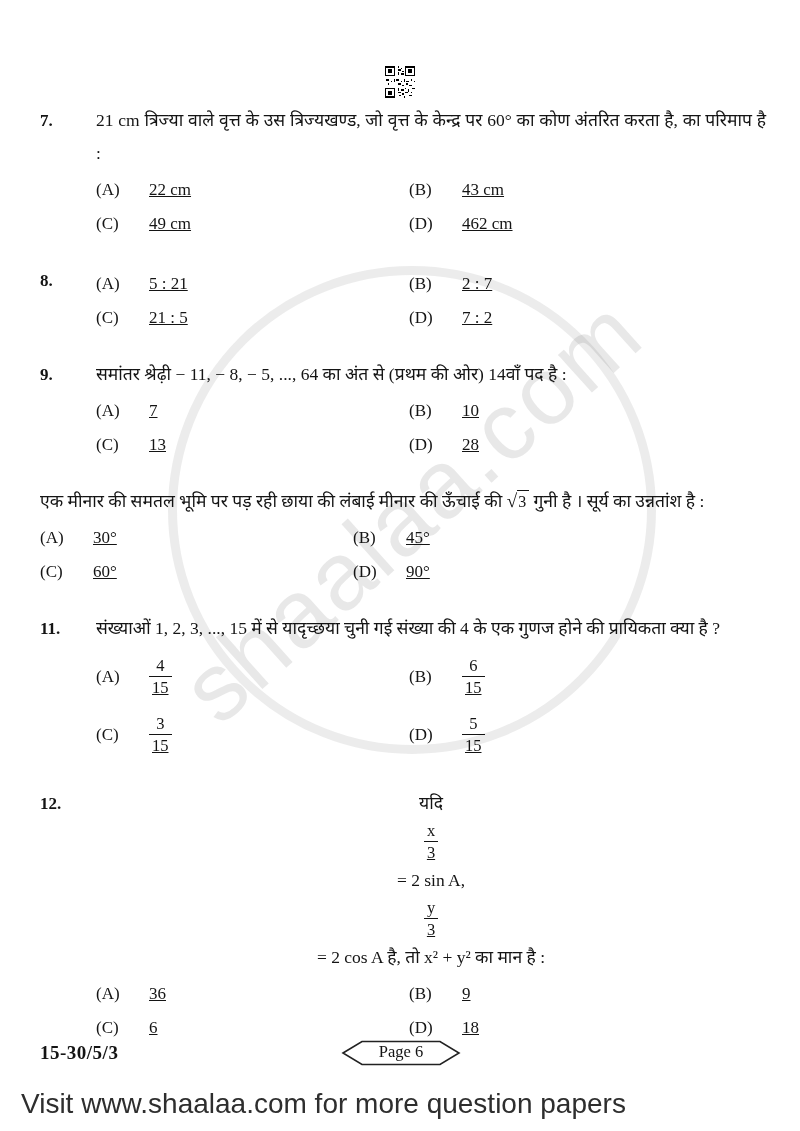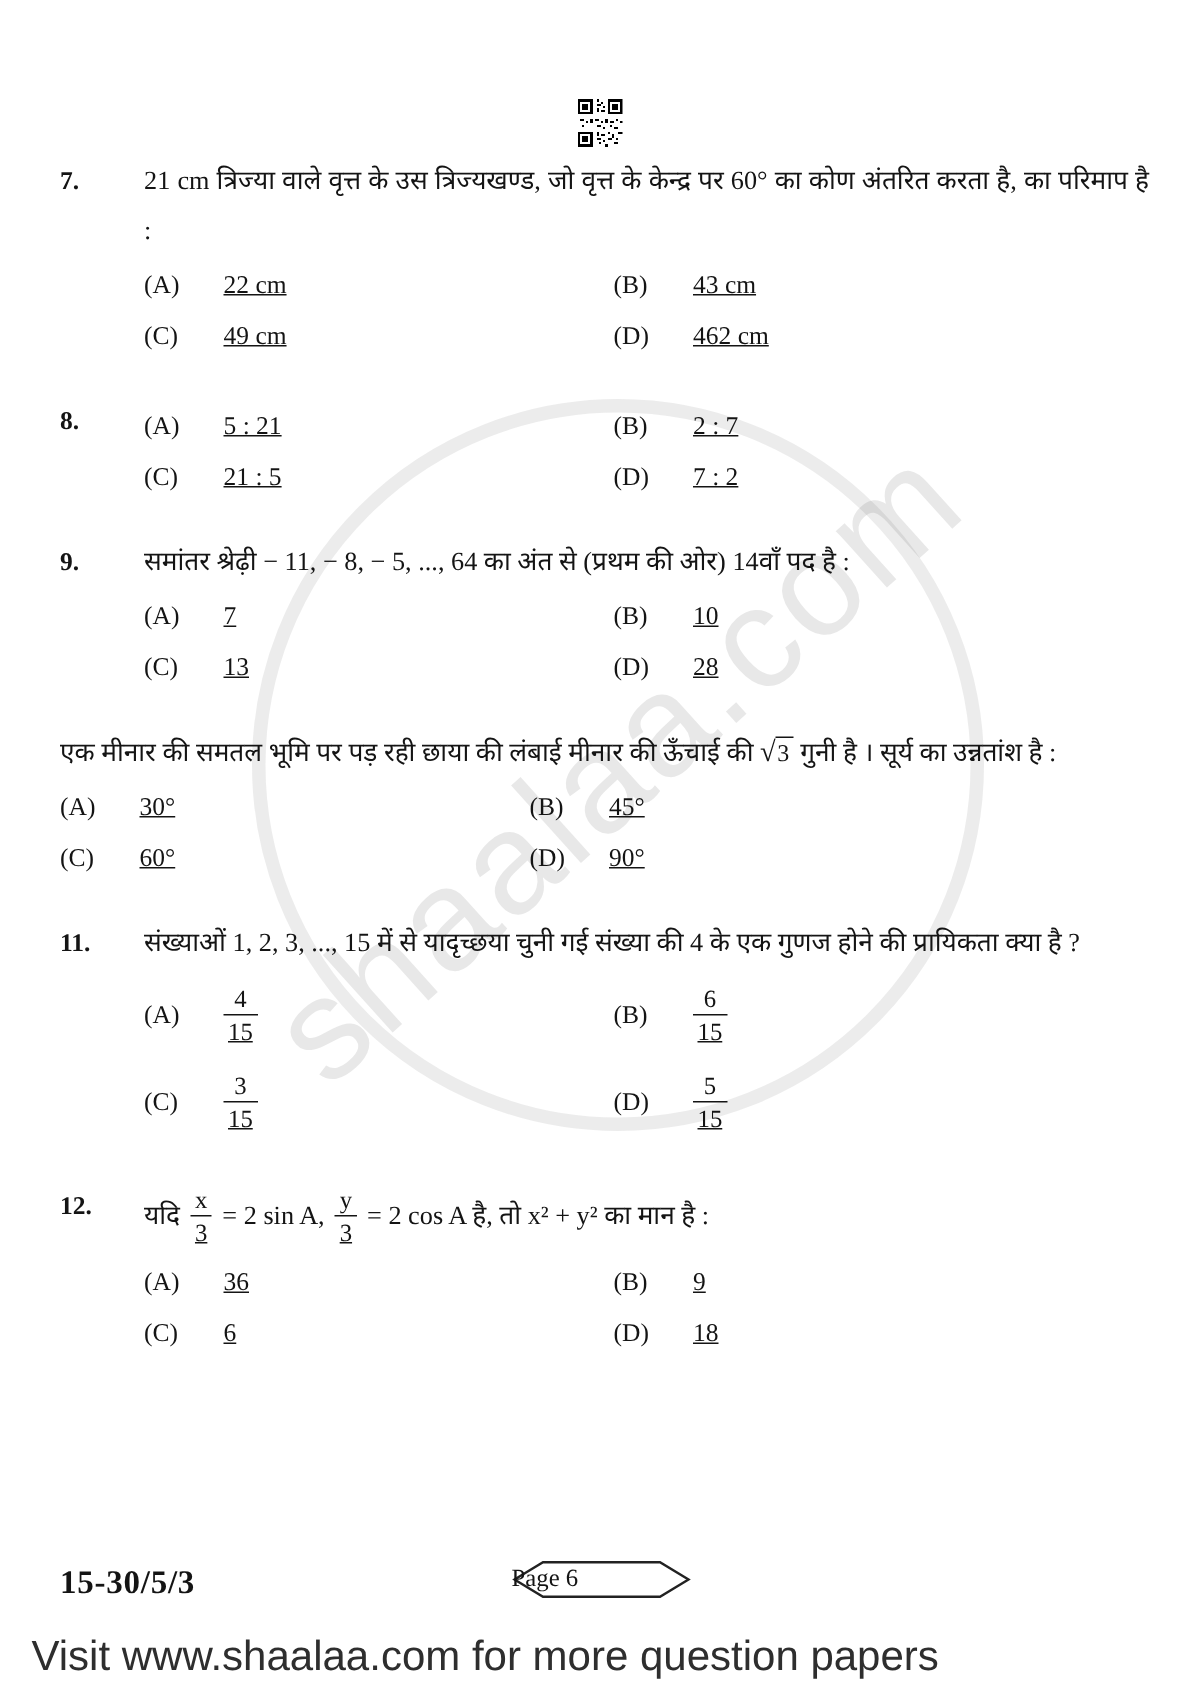--- a/index.html
+++ b/index.html
@@ -24,44 +24,44 @@
   
   .qr { position:absolute; left:385px; top:66px; width:30px; height:32px; }
 
   
   .content { position:absolute; left:40px; top:104px; width:726px; }
   .question { display:flex; margin-bottom:30px; }
   .qnum { width:56px; font-weight:bold; font-size:17px; line-height:33px; flex:none; }
   .qbody { flex:1; min-width:0; }
   .qtext { font-size:17.5px; line-height:33px; text-align:justify; margin:0; }
   .qline { font-size:17.5px; line-height:33px; margin:0; display:flex; align-items:center;
-           flex-wrap:wrap; column-gap:7px; min-height:48px; }
+           flex-wrap:wrap; column-gap:7px; min-height:48px;flex-direction:column; }
   .opts { margin-top:10px; }
   .optrow { display:flex; }
   .optrow + .optrow { margin-top:14px; }
   .opt { display:flex; align-items:center; }
   .opt.c1 { width:313px; }
   .opt.c2 { flex:1; }
   .olabel { display:inline-block; width:53px; font-size:17px; flex:none; }
   .oval { font-size:17px;text-decoration:underline; }
 
   .frac { display:inline-flex; flex-direction:column; align-items:center;
           font-size:16.5px; line-height:1.3; vertical-align:middle; }
   .frac span { padding:0 3px; }
   .frac .den { border-top:1.4px solid #141414;text-decoration:underline; }
 
   .sqrt { display:inline-flex; align-items:flex-start; }
   .sqrt-sign { font-size:19px; line-height:1.15; }
   .sqrt-rad { border-top:1.3px solid #141414; font-size:16px; line-height:1.4; padding:0 3px 0 1px; }
 
   
-  .footer-code { position:absolute; left:40px; top:1042px; font-size:22px; font-weight:600; letter-spacing:0.5px; }
+  .footer-code { position:absolute; left:40px; top:1042px; font-size:19px; font-weight:600; letter-spacing:0.5px; }
   .page-badge { position:absolute; left:341px; top:1040px; width:120px; height:26px; }
   .page-badge svg { position:absolute; inset:0; }
-  .page-badge .pb-label { position:absolute; left:0; right:0; top:2px; text-align:left; font-size:16.5px; }
+  .page-badge .pb-label { position:absolute; left:0; right:0; top:2px; text-align:center; font-size:16.5px; }
 
   .bottom-note { position:absolute; left:21px; top:1088px;
     font-family:"Liberation Sans","DejaVu Sans",sans-serif; font-size:28px; color:#2e2e2e; }
 </style>
 </head>
 <body>
 
 <div class="sheet">
 
   <div class="watermark">

